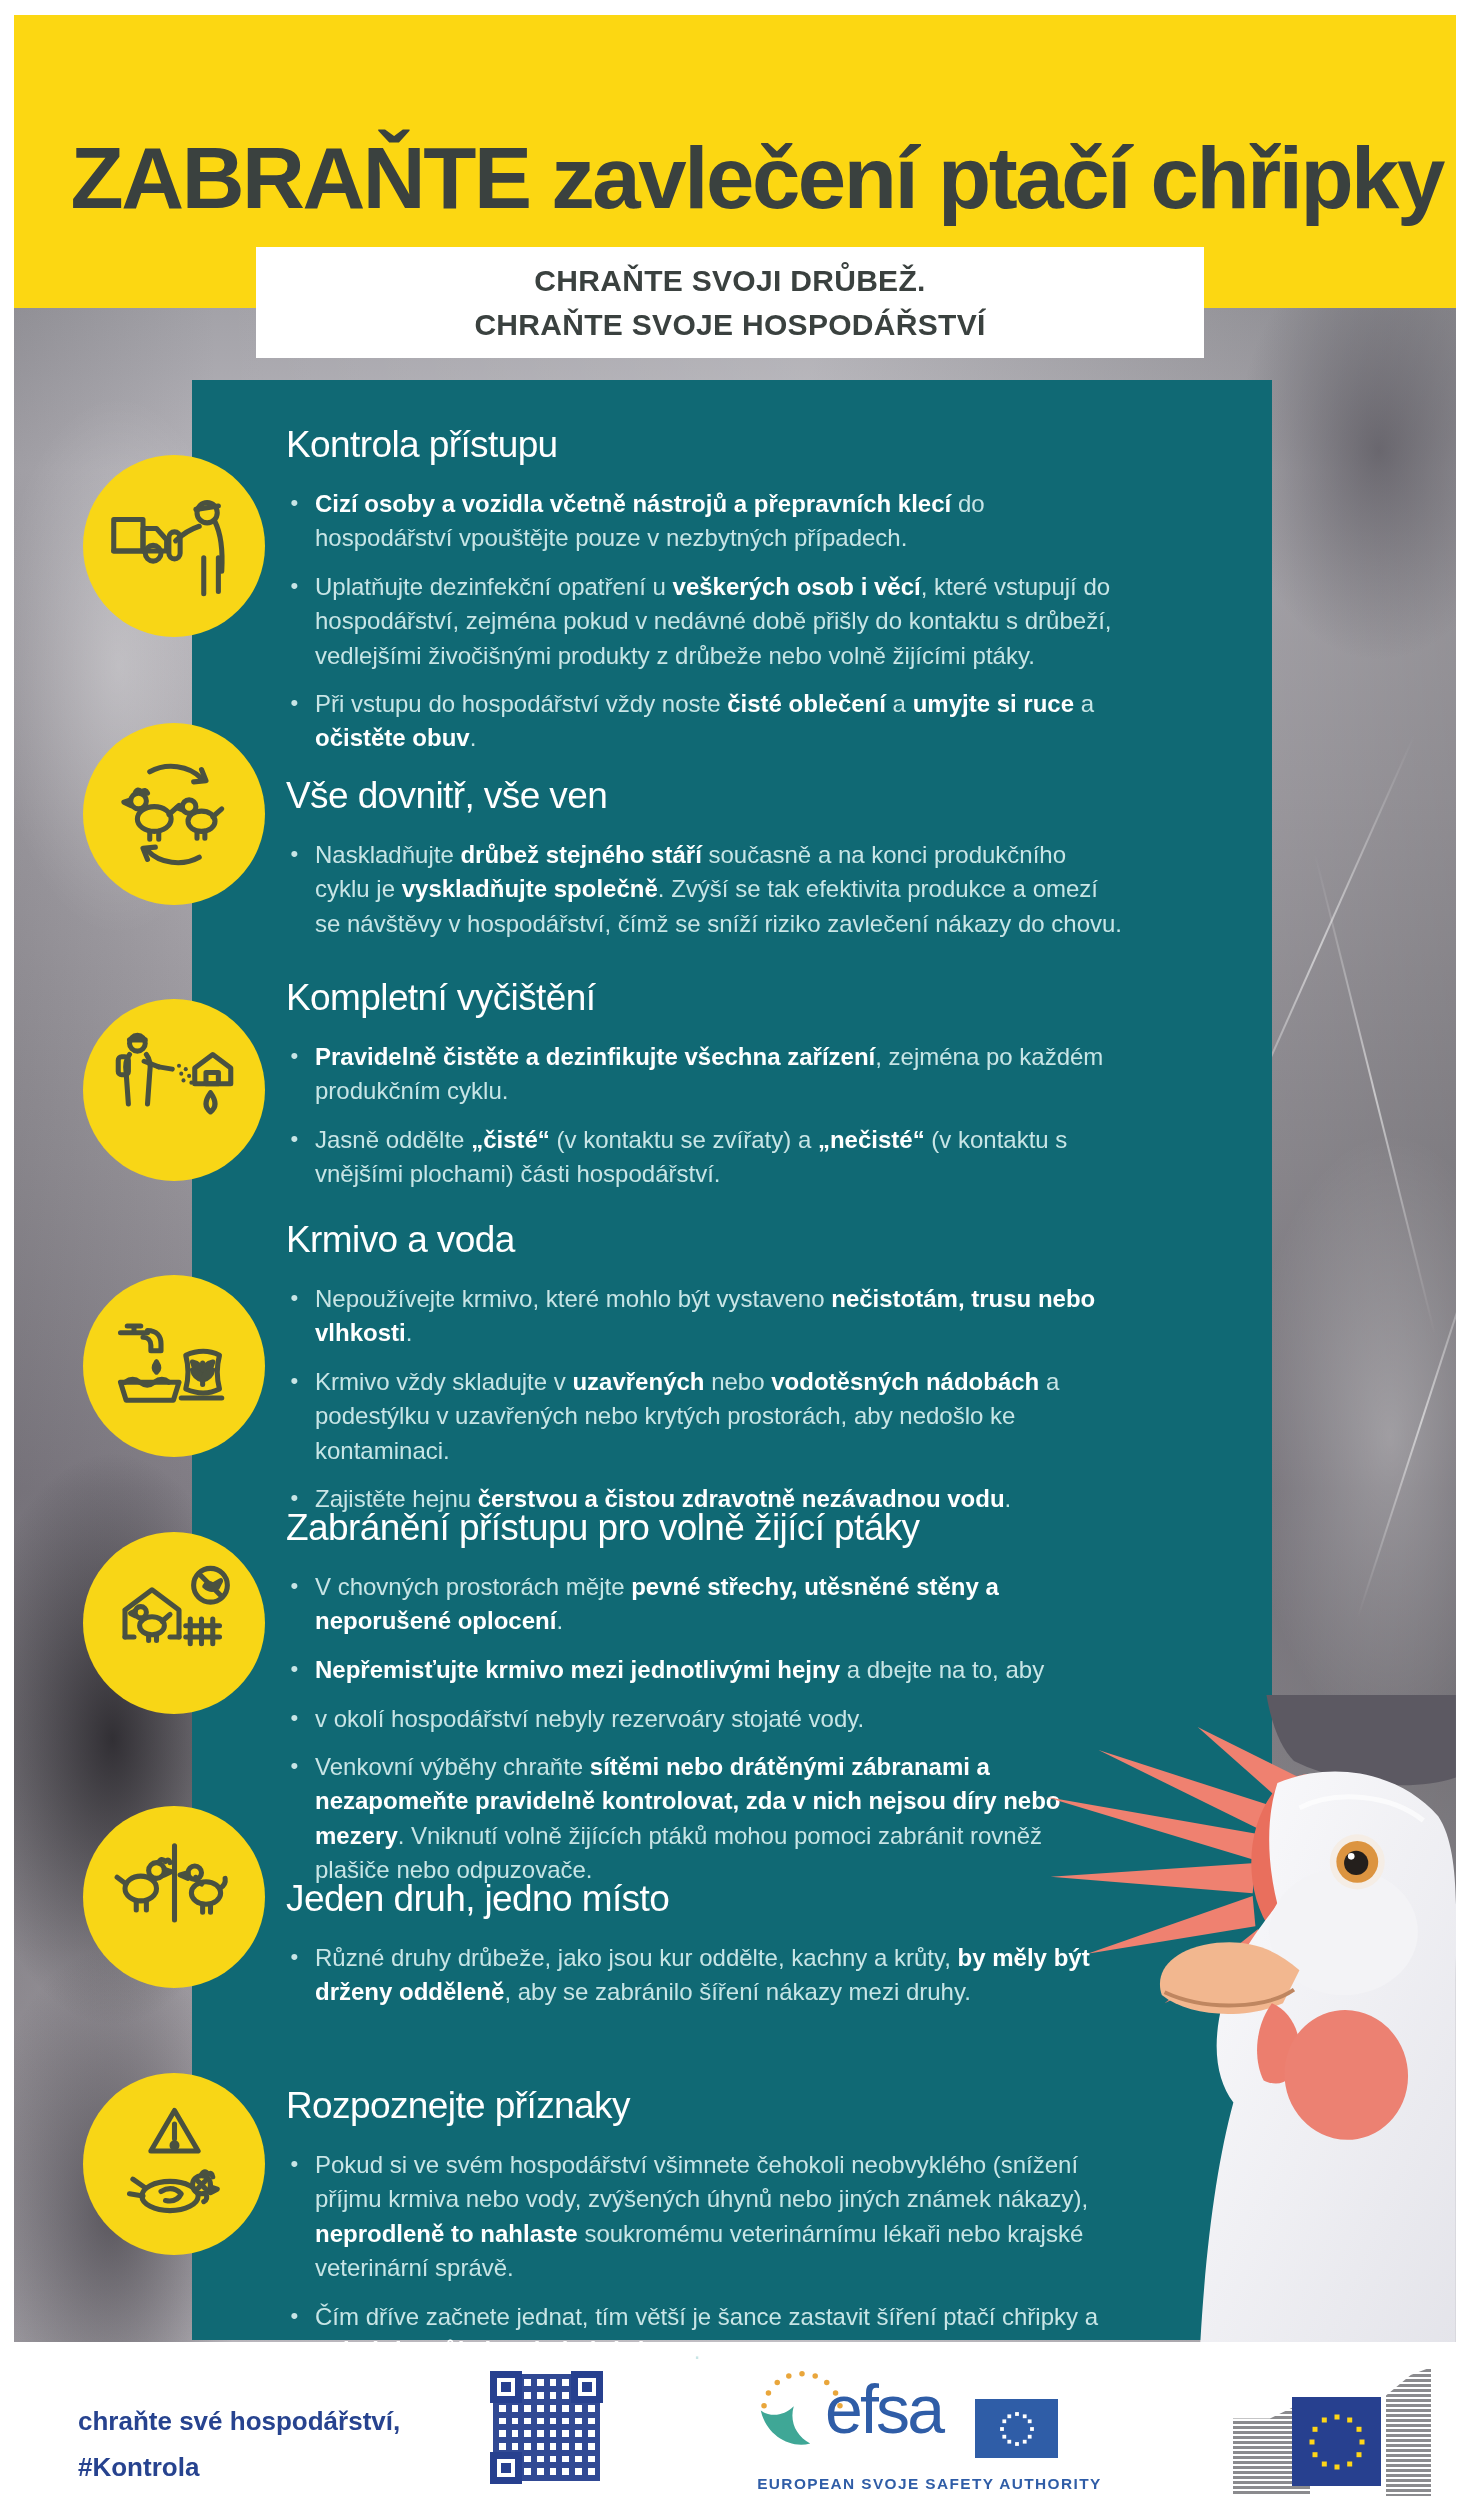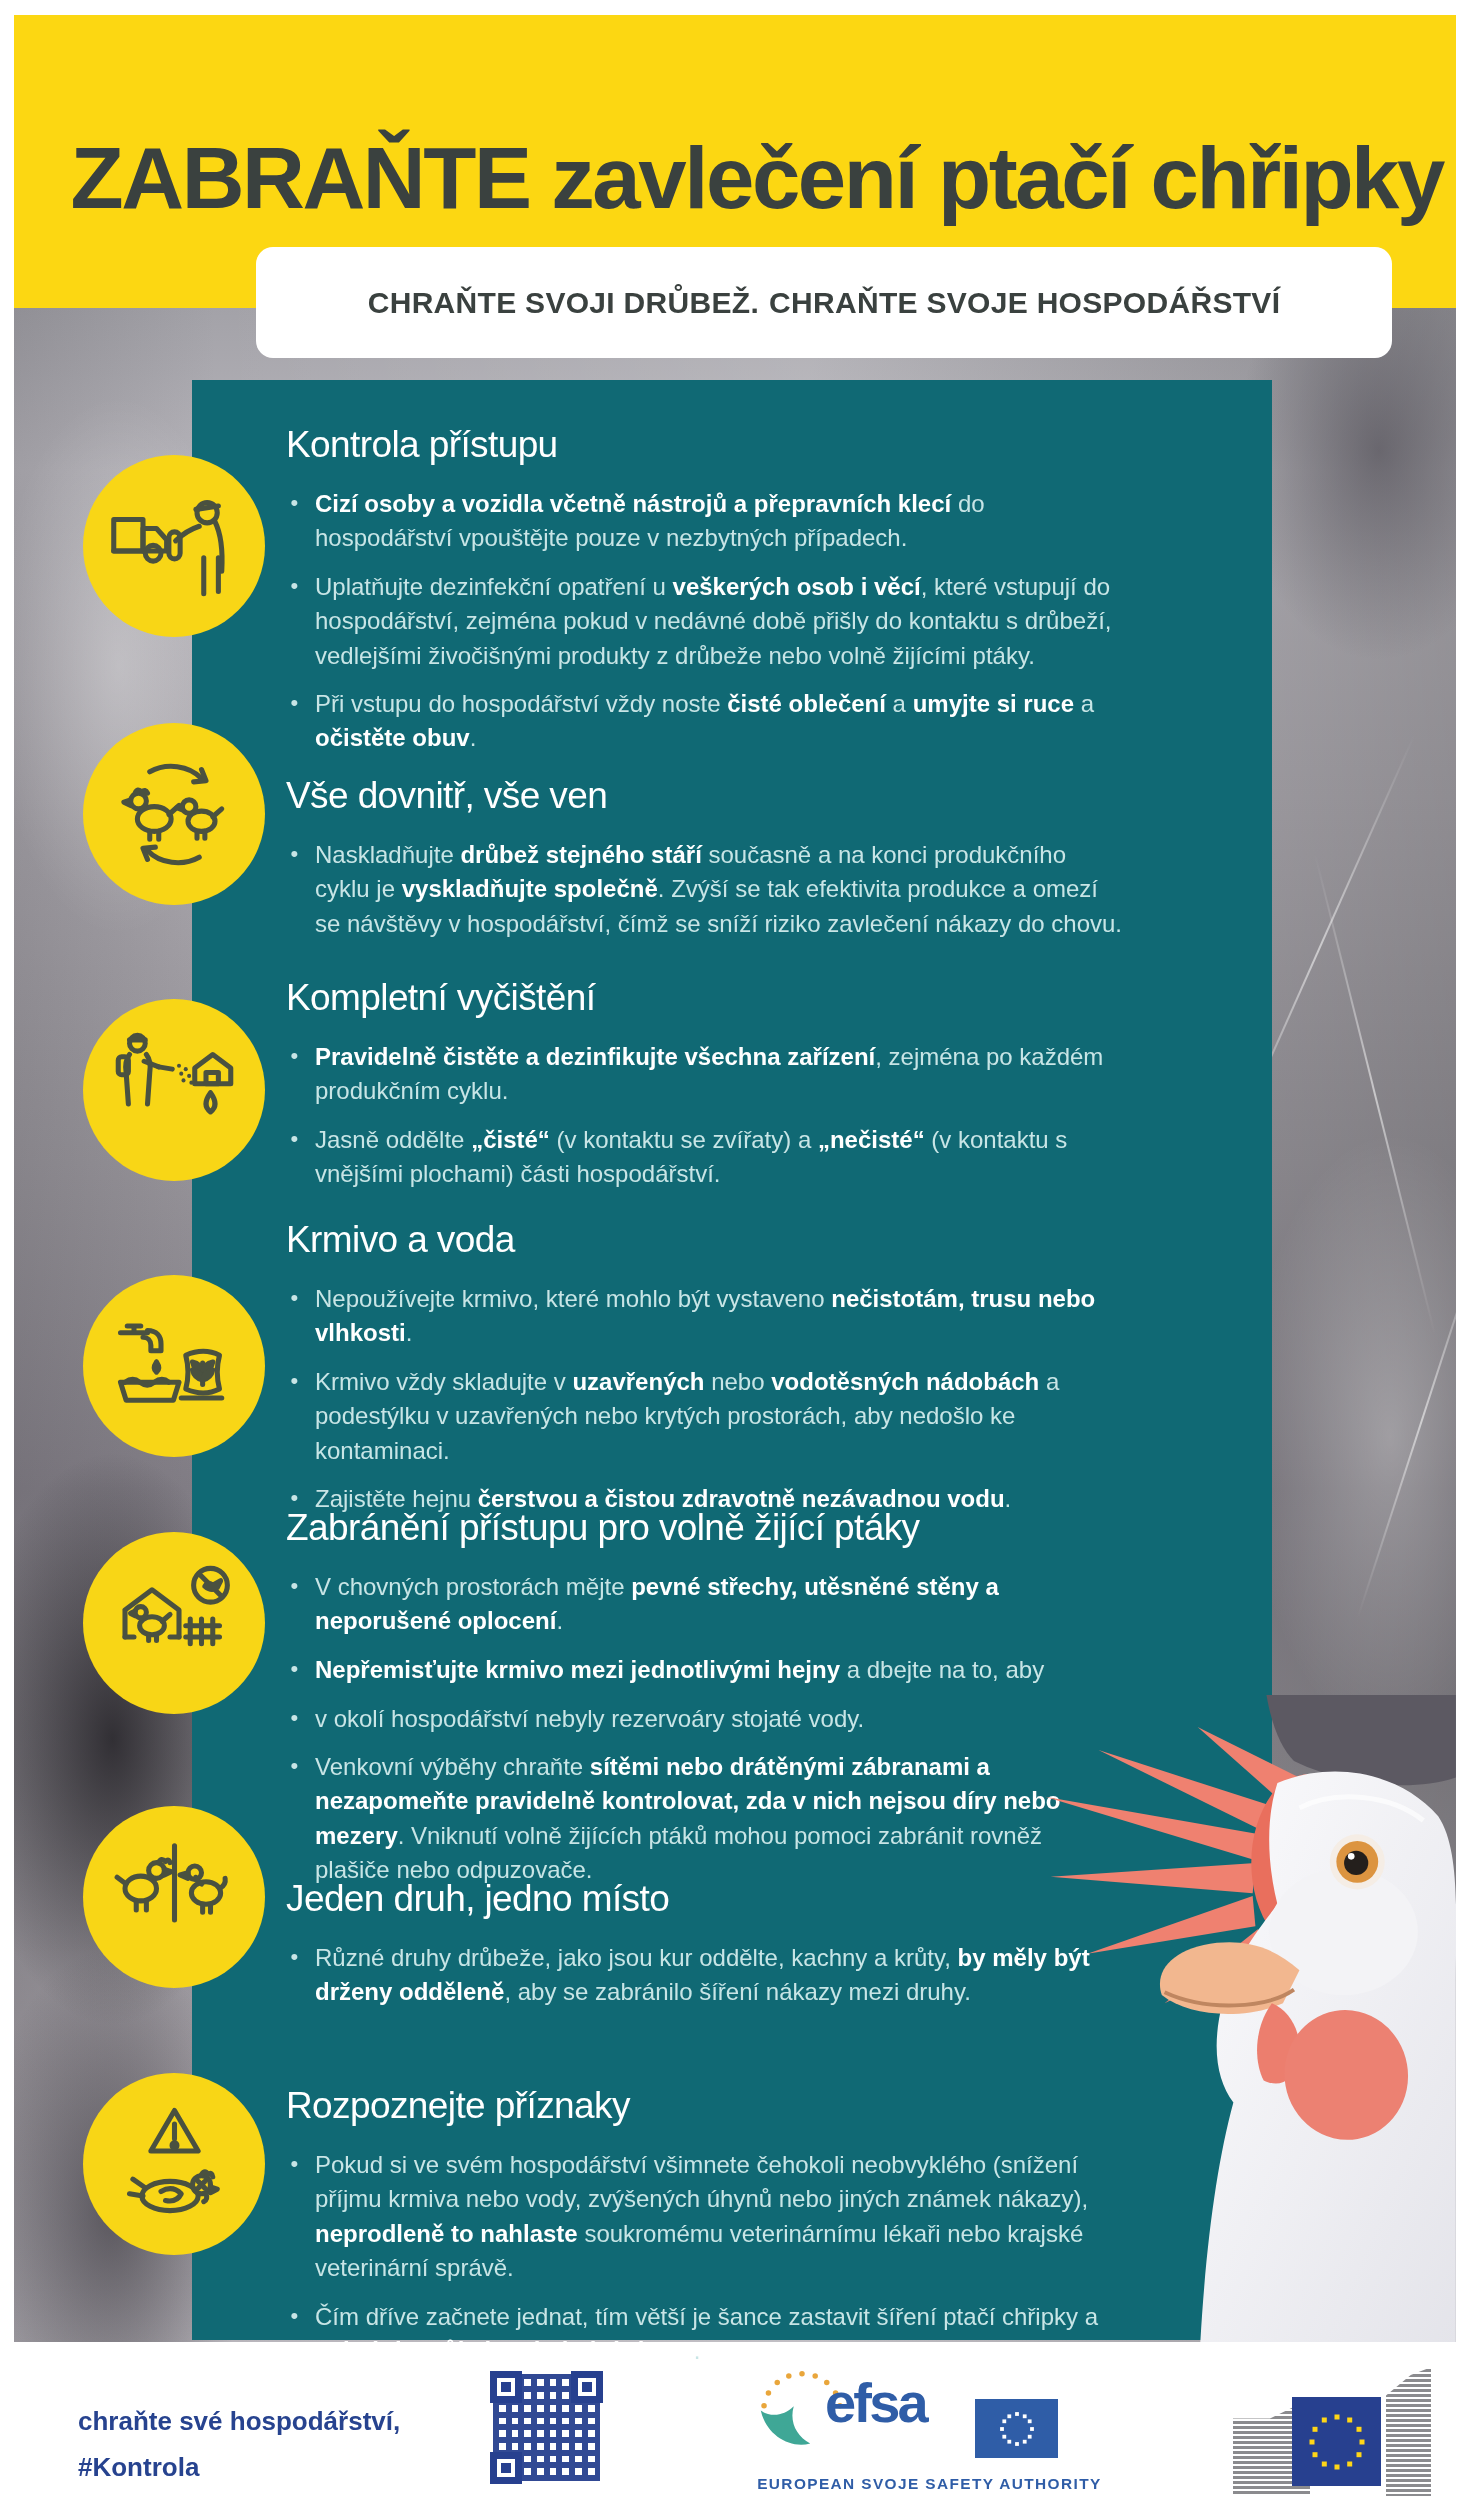--- a/index.html
+++ b/index.html
@@ -37,22 +37,22 @@
   .wire2{left:1360px;top:539px;height:495px;transform:rotate(-14deg);}
   .wire3{left:1407px;top:903px;height:418px;transform:rotate(18deg);}
 
   
   .chicken-svg{position:absolute;left:1021px;top:1387px;width:421px;height:955px;}
 
   
   .yellow-band{position:absolute;left:13.8px;top:15.4px;width:1442px;height:293px;background:var(--header-yellow);}
   .poster-title{position:absolute;left:0;top:113px;width:100%;text-align:center;font-weight:bold;
     font-size:87px;letter-spacing:-0.028em;color:var(--title-ink);white-space:nowrap;padding-left:44px;}
-  .banner{position:absolute;left:256px;top:247px;width:1136px;height:111px;background:#ffffff;
-    display:flex;flex-direction:row;justify-content:center;align-items:center;gap:10px;border-radius:17px;}
+  .banner{position:absolute;left:256px;top:247px;width:948px;height:111px;background:#ffffff;
+    display:flex;flex-direction:column;justify-content:center;align-items:center;gap:10px;}
   .banner div{font-weight:bold;font-size:30px;letter-spacing:0.3px;color:var(--title-ink);}
 
   
   .panel{position:absolute;left:192px;top:380px;width:1080px;height:1960px;background:var(--panel-teal);}
   .sec{position:absolute;left:94px;width:903px;}
   .sec1{top:44px;}  .sec2{top:395px;} .sec3{top:597px;} .sec4{top:839px;}
   .sec5{top:1127px;} .sec6{top:1498px;} .sec7{top:1705px;}
   .sec-h{color:#ffffff;font-size:37px;font-weight:normal;letter-spacing:-0.6px;margin-bottom:21px;}
   .bullets{list-style:none;width:837px;}
   .bullets li{position:relative;padding-left:29px;font-size:24px;line-height:1.43;color:var(--bullet-text);margin-bottom:14.3px;}
@@ -72,21 +72,21 @@
   .qr{position:absolute;left:490px;top:2371px;width:113px;height:113px;background:#fff;}
   .qr-grid{position:absolute;inset:3.3px;opacity:.95;background-image:
     repeating-linear-gradient(0deg, var(--eu-blue) 0 6px, transparent 6px 12.7px),
     repeating-linear-gradient(90deg, var(--eu-blue) 0 6px, #ffffff 6px 12.7px);}
   .qr-f{position:absolute;width:32px;height:32px;border:7.2px solid var(--eu-blue);background:#fff;}
   .qr-f::after{content:"";position:absolute;left:3.9px;top:3.9px;width:10px;height:10px;background:var(--eu-blue);}
   .qr-tl{left:0;top:0;} .qr-tr{right:0;top:0;} .qr-bl{left:0;bottom:0;}
 
   .efsa{position:absolute;left:755px;top:2367px;width:352px;height:132px;}
   .efsa-mark{position:absolute;left:0;top:-6.6px;}
-  .efsa-word{position:absolute;left:70px;top:3.3px;font-size:56px;font-weight:bold;color:var(--efsa-blue);letter-spacing:-2.8px;}
+  .efsa-word{position:absolute;left:70px;top:3.3px;font-size:68px;font-weight:normal;color:var(--efsa-blue);letter-spacing:-2.8px;}
   .efsa-flag{position:absolute;left:220px;top:32px;width:83px;height:59px;background:var(--efsa-blue);}
   .efsa-stars{position:absolute;left:50%;top:50%;width:0;height:0;border-radius:50%;
     box-shadow:0 -15px 0 1.9px #fff,7.7px -12.7px 0 1.9px #fff,12.7px -7.7px 0 1.9px #fff,15px 0 0 1.9px #fff,
       12.7px 7.7px 0 1.9px #fff,7.7px 12.7px 0 1.9px #fff,0 15px 0 1.9px #fff,-7.7px 12.7px 0 1.9px #fff,
       -12.7px 7.7px 0 1.9px #fff,-15px 0 0 1.9px #fff,-12.7px -7.7px 0 1.9px #fff,-7.7px -12.7px 0 1.9px #fff;}
   .efsa-caption{position:absolute;left:2.2px;top:108px;width:330px;font-size:15.4px;font-weight:bold;
     color:var(--efsa-blue);letter-spacing:1.4px;white-space:nowrap;}
 
   .eu-logo{position:absolute;left:1233px;top:2365px;width:198px;height:131px;}
   .eu-stripes{background:repeating-linear-gradient(180deg,#ffffff 0 2.2px,#8b8b8e 2.2px 5px);}

